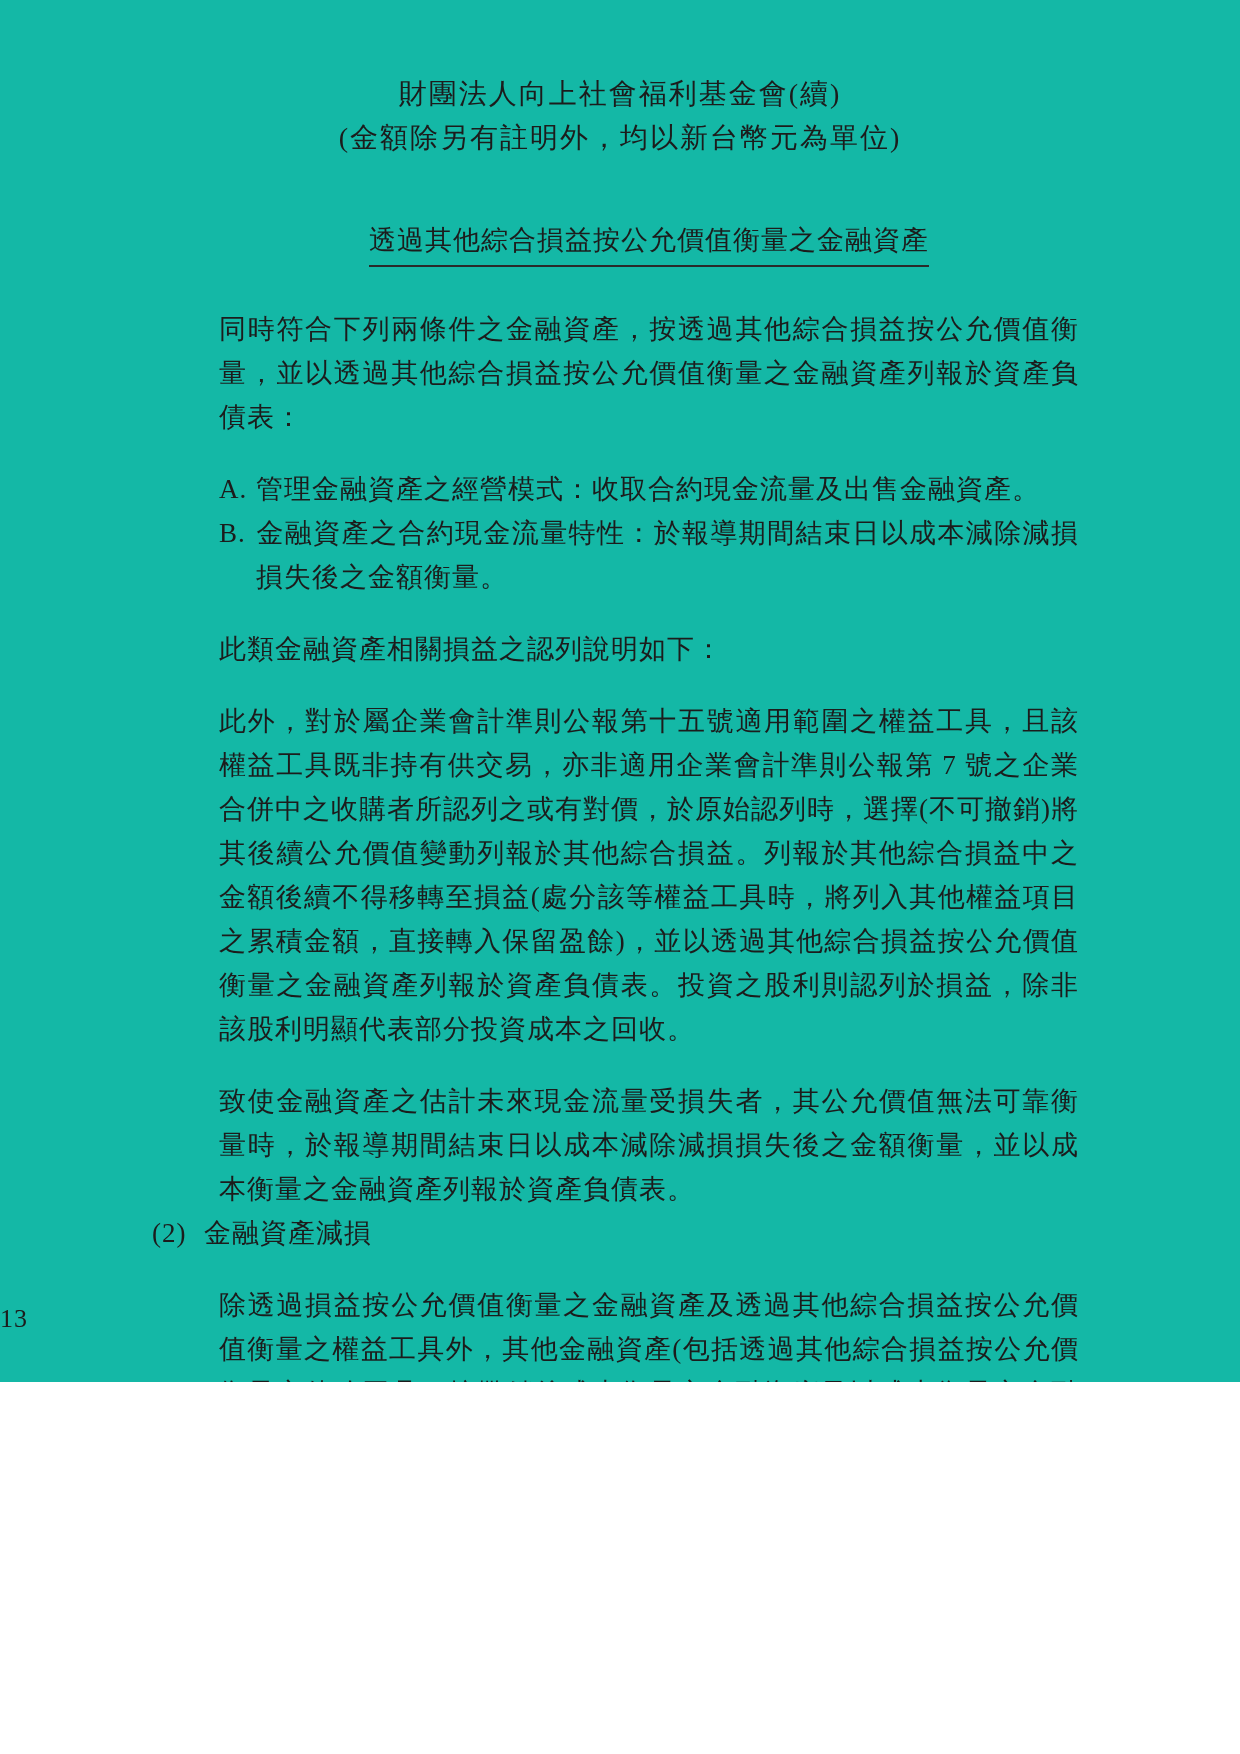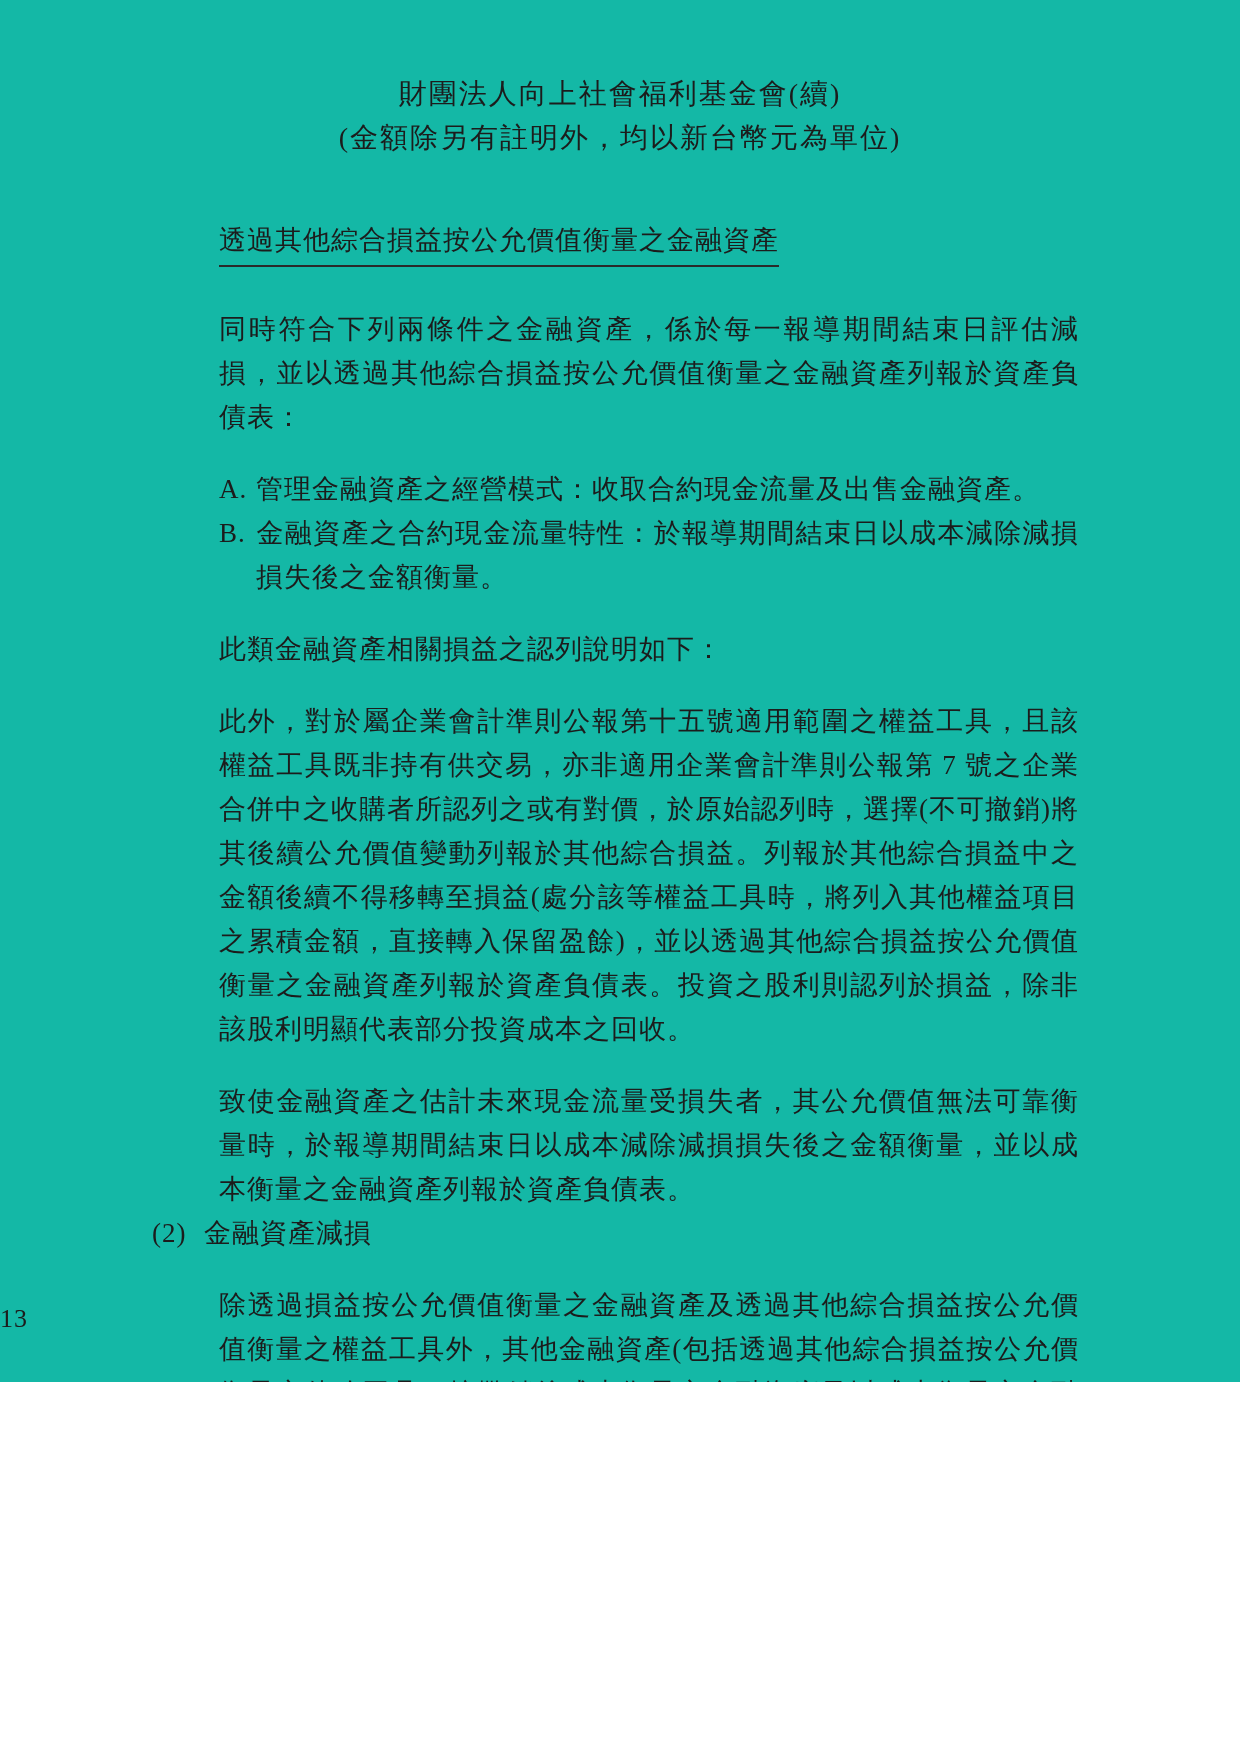--- a/index.html
+++ b/index.html
@@ -25,21 +25,21 @@
     margin-left: 219px;
     width: 860px;
     font-size: 27px;
     line-height: 44px;
     text-align: justify;
     letter-spacing: 1px;
   }
   .section-heading {
     margin-top: 58px;
     margin-bottom: 40px;
-    text-align: left;
+    text-align: center;
   }
   .section-heading span.u {
     display: inline-block;
     border-bottom: 2px solid #2a2a2a;
     padding-bottom: 3px;
   }
   .para { margin-bottom: 28px; }
   .para:last-child { margin-bottom: 0; }
   .list { margin-bottom: 28px; }
   .list-item {
@@ -82,21 +82,21 @@
     <div>財團法人向上社會福利基金會(續)</div>
     <div>(金額除另有註明外，均以新台幣元為單位)</div>
   </div>
 
   <div class="content">
 
     <div class="section-heading">
       <span class="u">透過其他綜合損益按公允價值衡量之金融資產</span>
     </div>
 
-    <div class="para">同時符合下列兩條件之金融資產，係於每一報導期間結束日評估減損，並以透過其他綜合損益按公允價值衡量之金融資產列報於資產負債表：</div>
+    <div class="para">同時符合下列兩條件之金融資產，按透過其他綜合損益按公允價值衡量，並以透過其他綜合損益按公允價值衡量之金融資產列報於資產負債表：</div>
 
     <div class="list">
       <div class="list-item">
         <span class="marker">A.</span><span>管理金融資產之經營模式：收取合約現金流量及出售金融資產。</span>
       </div>
       <div class="list-item">
         <span class="marker">B.</span><span>金融資產之合約現金流量特性：於報導期間結束日以成本減除減損損失後之金額衡量。</span>
       </div>
     </div>
 

